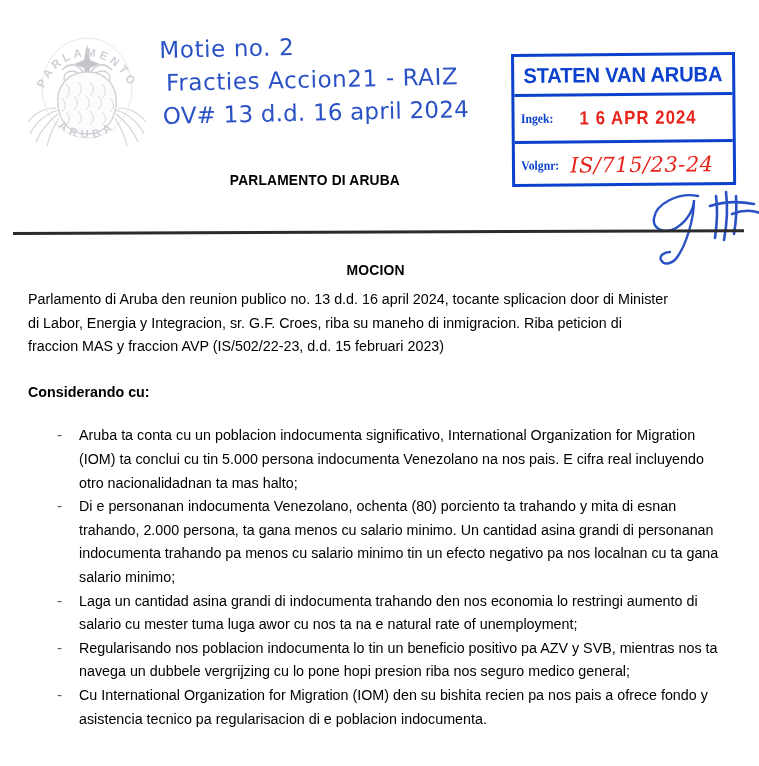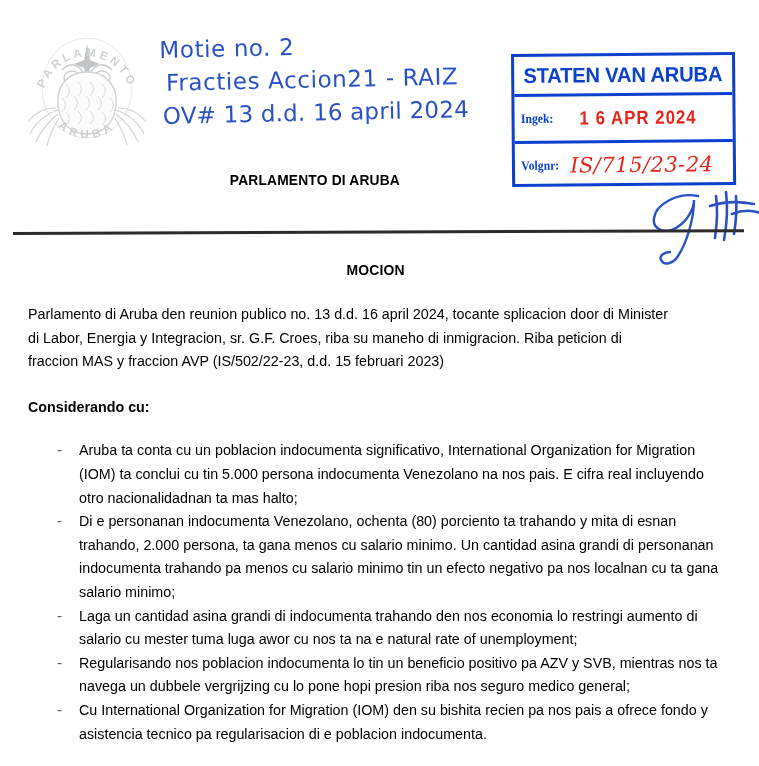--- a/index.html
+++ b/index.html
@@ -181,21 +181,21 @@
     font-weight: bold;
     font-size: 14.5px;
     letter-spacing: 0.2px;
     transform: scaleX(0.96);
   }
 
   
   #body-area {
     position: absolute;
     left: 28px;
-    top: 302px;
+    top: 287px;
     width: 700px;
     font-size: 15.3px;
     line-height: 23.6px;
   }
   .bodytext {
     transform: scaleX(0.935);
     transform-origin: left top;
     width: 107%;
   }
   #intro-para {

